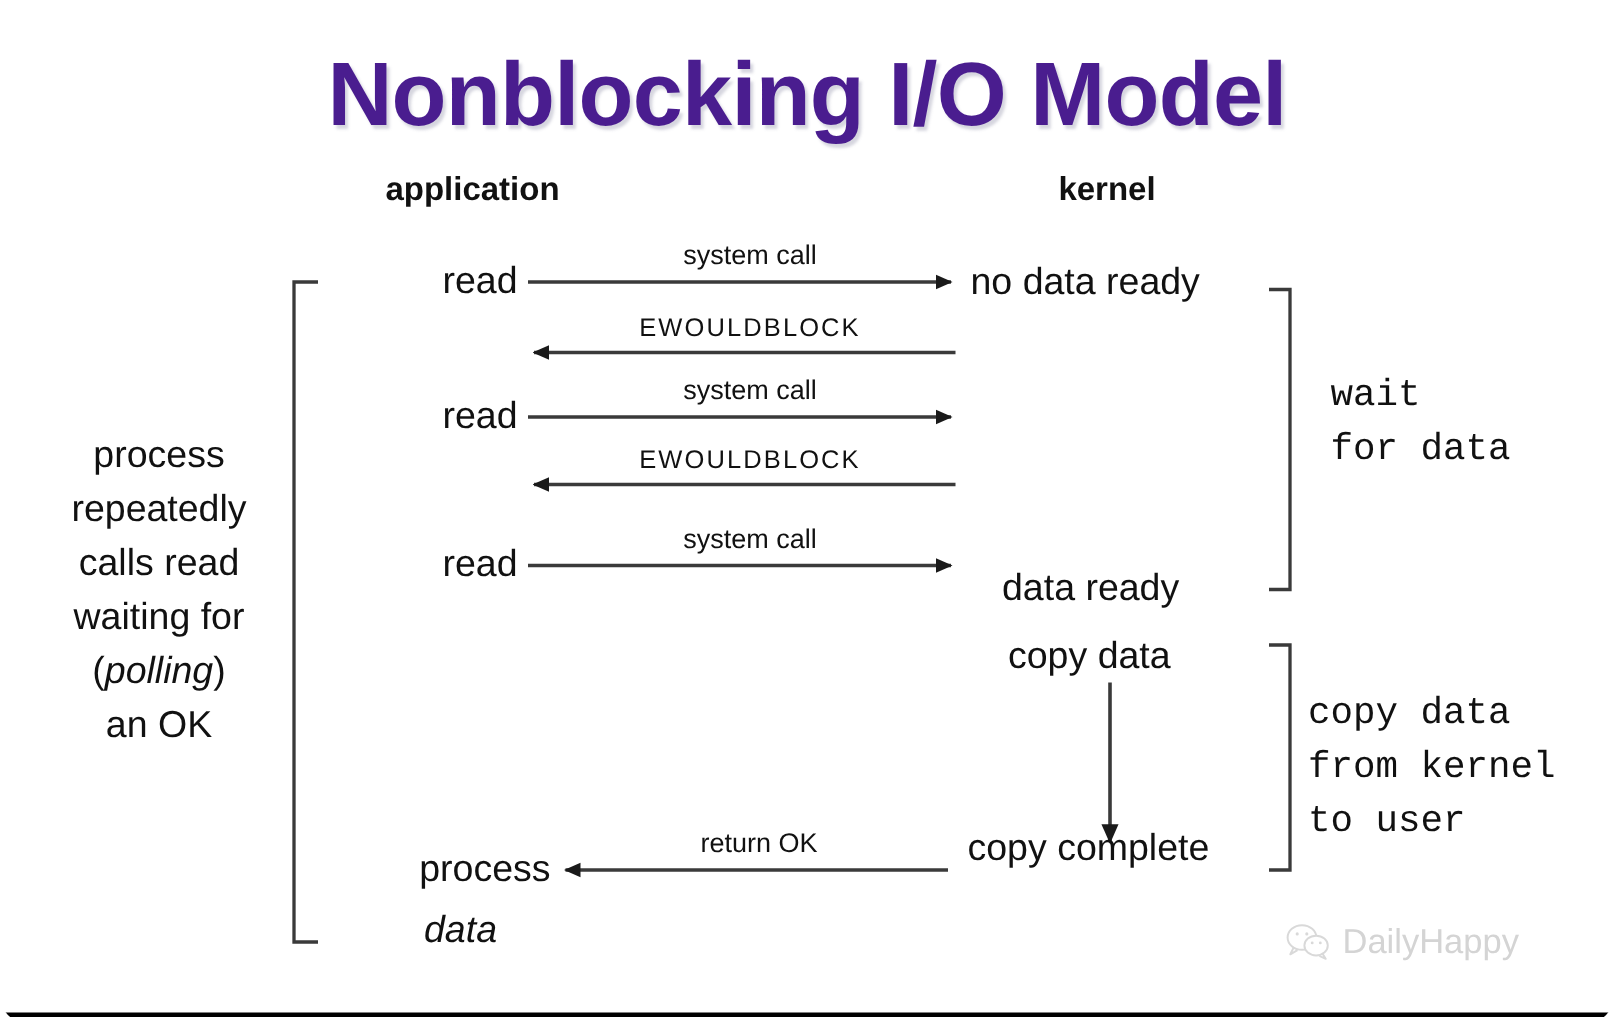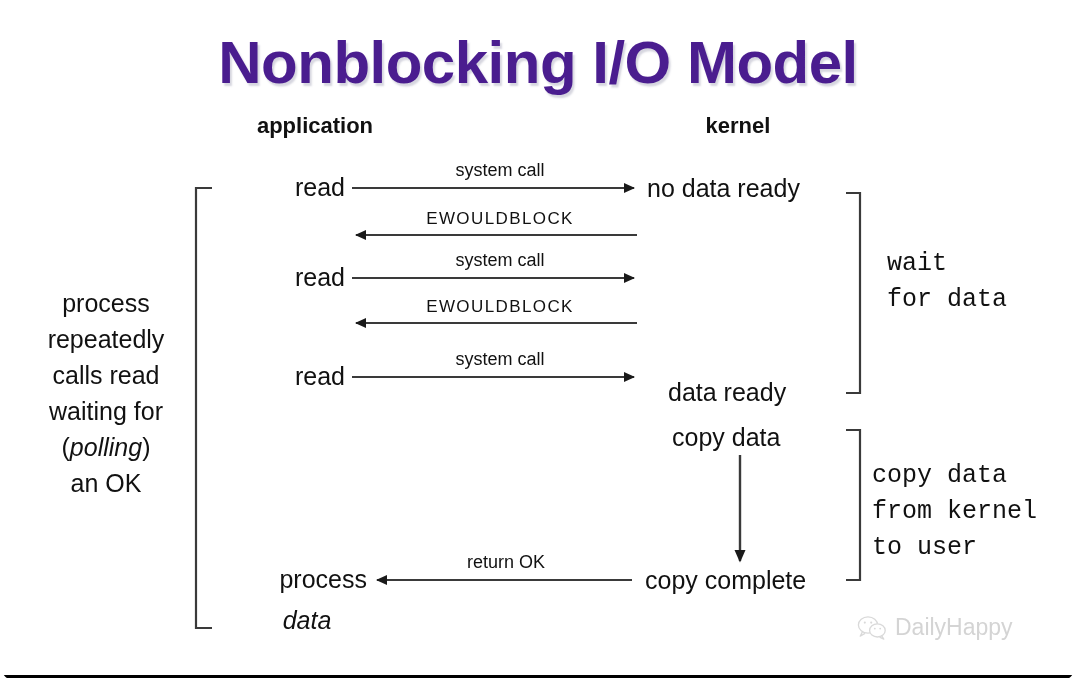--- a/index.html
+++ b/index.html
@@ -197,21 +197,21 @@
 
   <div class="dtext right-anchor" style="left:345px; top:188px;">read</div>
   <div class="dtext right-anchor" style="left:345px; top:278px;">read</div>
   <div class="dtext right-anchor" style="left:345px; top:377px;">read</div>
   <div class="dtext right-anchor" style="left:367px; top:580px;">process</div>
   <div class="dtext" style="left:307px; top:621px;font-style:italic;">data</div>
 
   <div class="dtext left-anchor" style="left:647px; top:189px;">no data ready</div>
   <div class="dtext left-anchor" style="left:668px; top:393px;">data ready</div>
   <div class="dtext left-anchor" style="left:672px; top:438px;">copy data</div>
-  <div class="dtext left-anchor" style="left:645px; top:581px;">copy complete</div>
+  <div class="dtext left-anchor" style="left:645px; top:566px;">copy complete</div>
 
   <div class="edge-label" style="left:500px; top:181px;">system call</div>
   <div class="edge-label mono" style="left:500px; top:229px;">EWOULDBLOCK</div>
   <div class="edge-label" style="left:500px; top:271px;">system call</div>
   <div class="edge-label mono" style="left:500px; top:317px;">EWOULDBLOCK</div>
   <div class="edge-label" style="left:500px; top:370px;">system call</div>
   <div class="edge-label" style="left:506px; top:573px;">return OK</div>
 
   <div class="side-label" style="left:887px; top:246px;">
     <div>wait</div>

